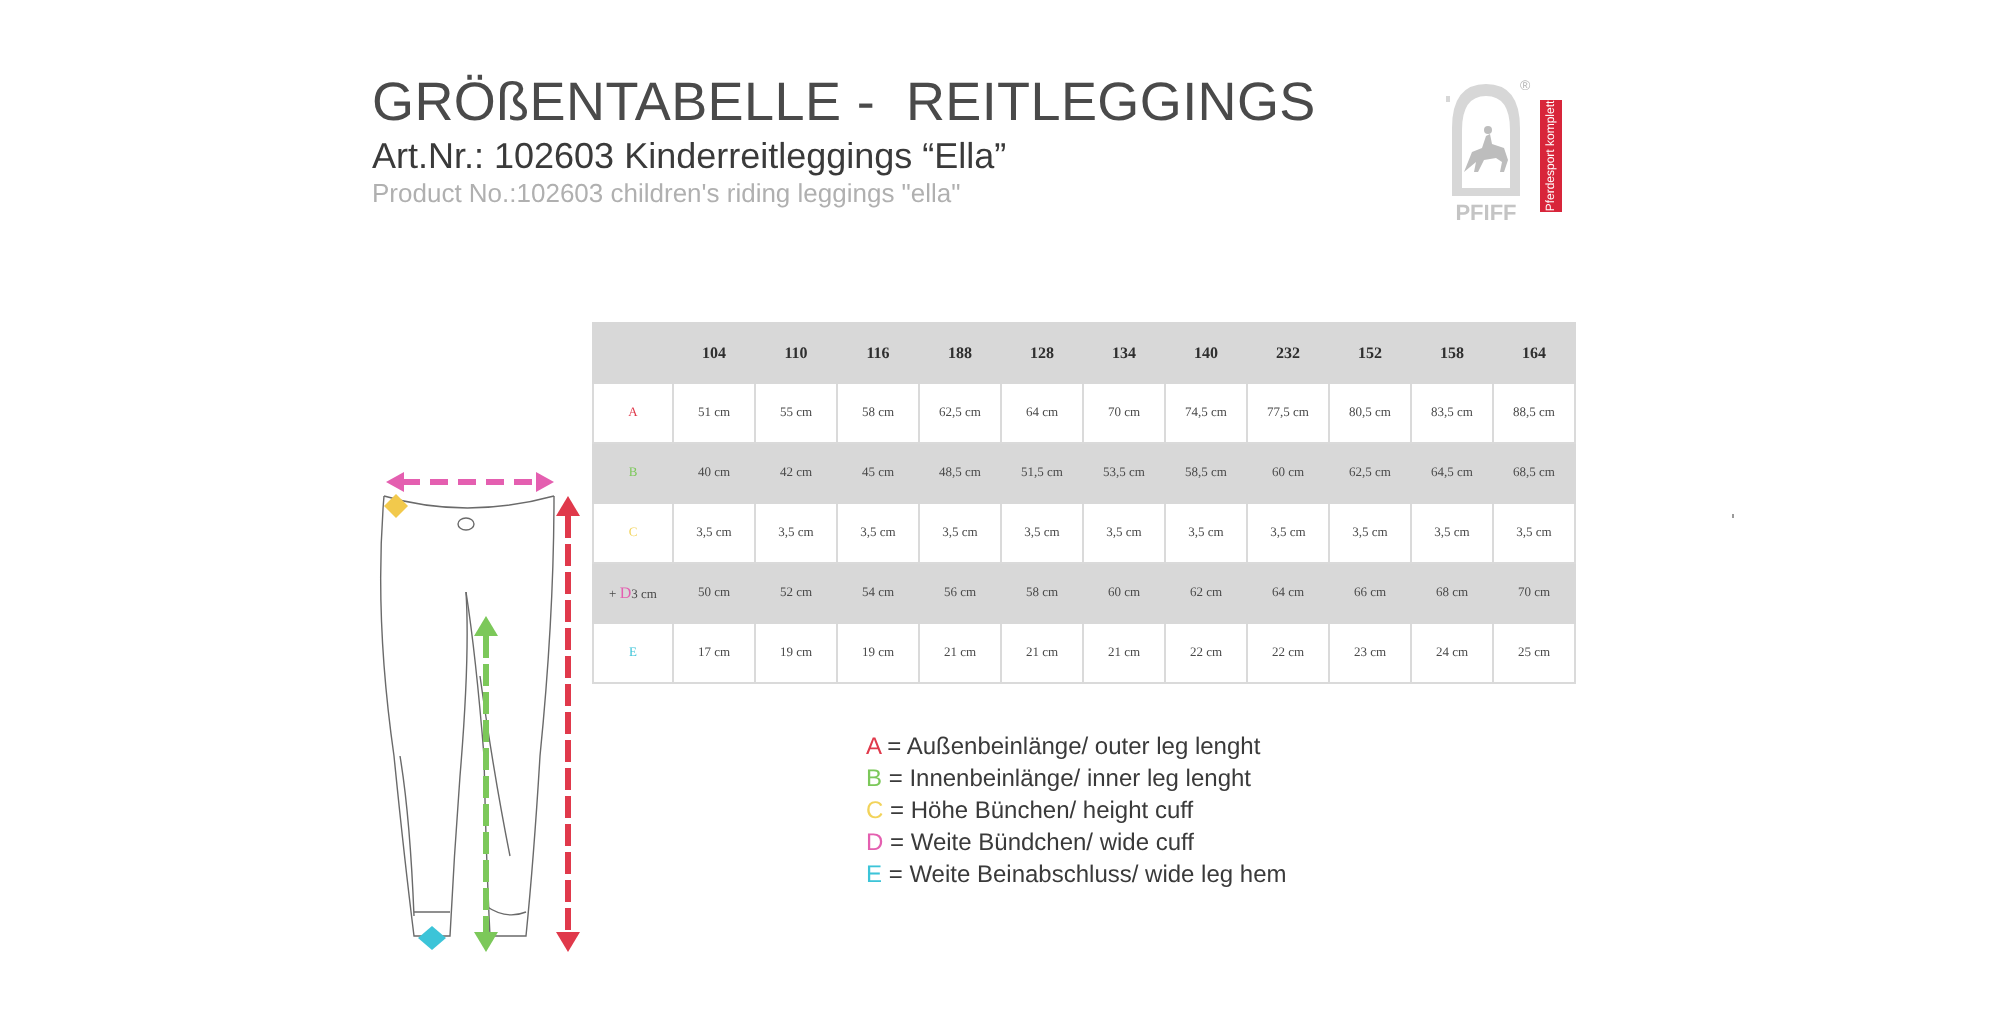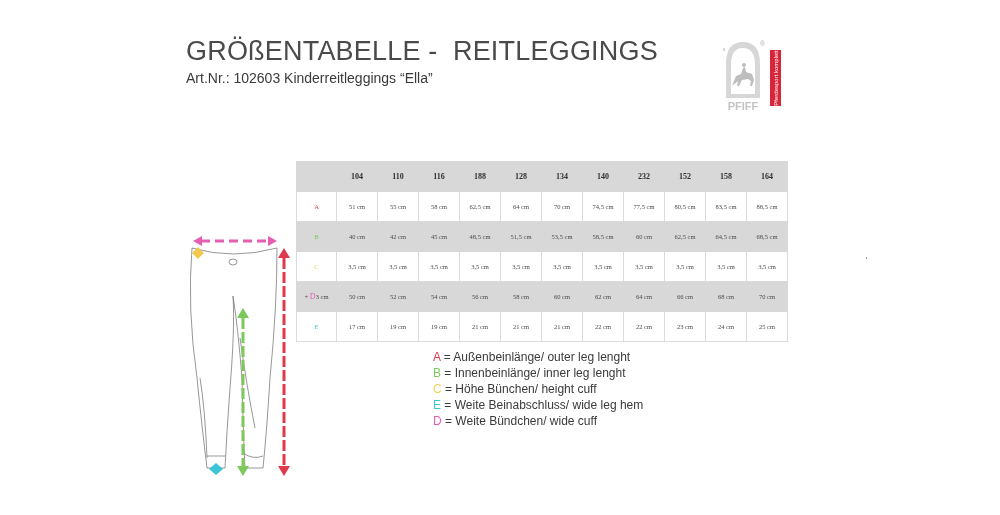--- a/index.html
+++ b/index.html
@@ -1,50 +1,51 @@
 <!DOCTYPE html>
 <html><head>
   <meta charset="utf-8">
   <style>
     html, body { margin: 0; padding: 0; background: #ffffff; }
     body { width: 1000px; height: 515px; position: relative; overflow: hidden; font-family: "Liberation Sans", sans-serif; }
 
     .header { position: absolute; left: 186px; top: 36px; }
     .title-de { font-size: 27px; color: #4a4a4a; line-height: 30px; letter-spacing: 0.2px; white-space: pre; }
     .title-en { font-size: 20px; color: #a9a9a9; line-height: 21px; }
-    .art-de { font-size: 14px; color: #3a3a3a; line-height: 22px; margin-top: 1px; }
+    .art-de { font-size: 18px; color: #3a3a3a; line-height: 22px; margin-top: 1px; }
     .art-en { font-size: 13px; color: #b0b0b0; line-height: 16px; }
 
     .logo { position: absolute; left: 718px; top: 38px; width: 70px; height: 75px; }
     .logo-mark { position: absolute; left: 0; top: 0; width: 50px; height: 75px; }
     .logo-reg { position: absolute; left: 42px; top: 2px; font-size: 7px; color: #b5b5b5; }
     .logo-banner { position: absolute; left: 52px; top: 12px; width: 11px; height: 56px; background: #d8253a; }
     .logo-banner span { position: absolute; left: 50%; top: 50%; transform: translate(-50%, -50%) rotate(-90deg); white-space: nowrap; color: #ffffff; font-size: 6px; }
 
     .size-table { position: absolute; left: 296px; top: 161px; border-collapse: collapse; table-layout: fixed; font-family: Liberation Serif, serif; }
     .size-table td, .size-table th { width: 40px; height: 29px; padding: 0; text-align: center; font-size: 6.5px; color: #4a4a4a; border: 1px solid #dadada; }
     .size-table th { font-size: 8px; font-weight: bold; color: #2f2f2f; }
     .size-table .rowhead { width: 39px; }
     .size-table tr.shade td, .size-table tr.shade th { background: #d8d8d8; border-color: #d8d8d8; }
     .size-table tr.plain td { background: #ffffff; }
     .lbl { font-size: 8px; }
     .lbl-small { font-size: 6.5px; color: #4a4a4a; }
 
-    .legend { position: absolute; left: 433px; top: 349px; font-size: 12px; line-height: 16px; color: #3a3a3a; }
+    .legend { position: absolute; left: 433px; top: 365px; font-size: 12px; line-height: 16px; color: #3a3a3a; }
     .legend-row { white-space: nowrap; }
 
     .figure { position: absolute; left: 185px; top: 228px; width: 110px; height: 255px; }
     .stray { position: absolute; left: 866px; top: 257px; width: 1px; height: 2px; background: #9a9a9a; }
   </style>
 </head>
 <body>
 
 <div class="header">
   <div class="title-de">GRÖßENTABELLE -  REITLEGGINGS</div>
   <div class="art-de">Art.Nr.: 102603 Kinderreitleggings “Ella”</div>
+  <div class="art-en">Product No.:102603 children's riding leggings "ella"</div>
 </div>
 
 <div class="logo">
   <svg class="logo-mark" viewBox="0 0 50 75">
     <path d="M8 58 L8 26 Q8 4 25 4 Q42 4 42 26 L42 58 L37 58 L37 27 Q37 10 25 10 Q13 10 13 27 L13 58 Z" fill="#d7d7d7"></path>
     <rect x="5" y="10" width="2" height="3" fill="#d7d7d7"></rect>
     <path d="M14 48 L18 38 L23 36 L25 30 L27 29 L28 34 L34 36 L36 42 L34 48 L32 48 L33 43 L30 41 L24 42 L21 48 L19 48 L20 43 Z" fill="#bdbdbd"></path>
     <circle cx="26" cy="27" r="2" fill="#bdbdbd"></circle>
     <rect x="8" y="56" width="34" height="4" fill="#d7d7d7"></rect>
     <text x="25" y="72" text-anchor="middle" font-family="Liberation Sans, sans-serif" font-size="11" font-weight="bold" fill="#c4c4c4">PFIFF</text>
@@ -141,22 +142,22 @@
     <td>24 cm</td>
     <td>25 cm</td>
   </tr>
 </tbody>
   </table>
 
 <div class="legend">
   <div class="legend-row"><span style="color:#e0394b">A</span><span> = Außenbeinlänge/ outer leg lenght</span></div>
   <div class="legend-row"><span style="color:#7cc85a">B</span><span> = Innenbeinlänge/ inner leg lenght</span></div>
   <div class="legend-row"><span style="color:#f2d35a">C</span><span> = Höhe Bünchen/ height cuff</span></div>
+  <div class="legend-row"><span style="color:#e45fb0">D</span><span> = Weite Bündchen/ wide cuff</span></div>
   <div class="legend-row"><span style="color:#3cc4d8">E</span><span> = Weite Beinabschluss/ wide leg hem</span></div>
-  <div class="legend-row"><span style="color:#e45fb0">D</span><span> = Weite Bündchen/ wide cuff</span></div>
 </div>
 
 <svg class="figure" viewBox="0 0 110 255">
 
   <g fill="none" stroke="#6a6a6a" stroke-width="0.7">
     <path d="M7 20 Q48 32 92 20"></path>
     <path d="M7 20 Q2 80 12 150 Q17 200 22 240 L40 240 Q42 200 45 160 Q50 100 48 68"></path>
     <path d="M48 68 Q53 100 57 150 Q58 200 60 240 L78 240 Q82 200 85 150 Q92 80 92 20"></path>
     <path d="M22 228 L40 228"></path>
     <path d="M58 225 Q68 232 78 228"></path>

